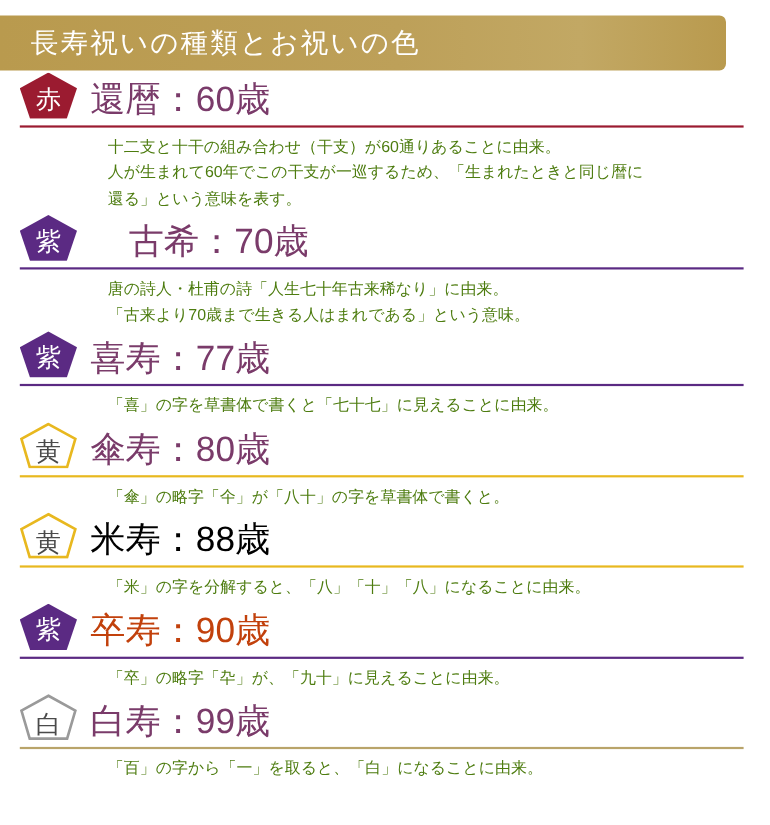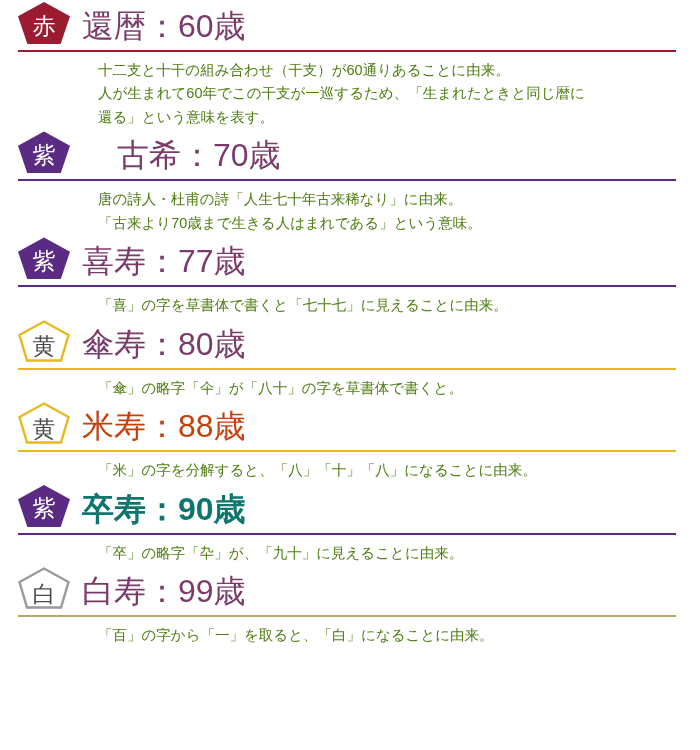--- a/index.html
+++ b/index.html
@@ -107,20 +107,24 @@
     color: #4d7c0f;
     line-height: 1.62;
   }
   .desc div { white-space: nowrap; }
 </style>
 </head>
 <body>
 
 <div class="page">
 
+  <div class="header">
+    <div class="header-band"></div>
+    <div class="header-title">長寿祝いの種類とお祝いの色</div>
+  </div>
 
   <div id="entries">
       <div class="entry">
         <div class="entry-head">
           <div class="badge filled" style="background: rgb(155, 27, 48);">
             <span class="badge-label">赤</span>
           </div>
           <div class="entry-title" style="color: rgb(122, 59, 106);">還暦：60歳</div>
         </div>
         <div class="rule" style="background: rgb(155, 27, 48);"></div>
@@ -171,33 +175,33 @@
         </div>
       </div>
       <div class="entry">
         <div class="entry-head">
           <div style="position: relative; width: 52px; height: 42px; flex: 0 0 auto; margin-bottom: 2px;">
             <svg class="badge-outline-shape" viewBox="0 0 52 42">
               <polygon points="26,1.5 50.5,15 43,40.5 9,40.5 1.5,15" fill="#ffffff" stroke="#e8b81f" stroke-width="2.4"></polygon>
             </svg>
             <span class="badge-label" style="position: absolute; left: 0px; top: 0px; width: 52px; height: 42px; display: flex; align-items: center; justify-content: center; color: rgb(74, 74, 74);">黄</span>
           </div>
-          <div class="entry-title" style="color: #c2410c; text-align: center;">米寿：88歳</div>
+          <div class="entry-title" style="color: #000000; text-align: center;">米寿：88歳</div>
         </div>
         <div class="rule" style="background: rgb(232, 184, 31);"></div>
         <div class="desc">
           <div>「米」の字を分解すると、「八」「十」「八」になることに由来。</div>
         </div>
       </div>
       <div class="entry">
         <div class="entry-head">
           <div class="badge filled" style="background: rgb(91, 42, 131);">
             <span class="badge-label">紫</span>
           </div>
-          <div class="entry-title" style="color: #0f766e; font-weight: bold;">卒寿：90歳</div>
+          <div class="entry-title" style="color: #c2410c;">卒寿：90歳</div>
         </div>
         <div class="rule" style="background: rgb(91, 42, 131);"></div>
         <div class="desc">
           <div>「卒」の略字「卆」が、「九十」に見えることに由来。</div>
         </div>
       </div>
       <div class="entry">
         <div class="entry-head">
           <div style="position: relative; width: 52px; height: 42px; flex: 0 0 auto; margin-bottom: 2px;">
             <svg class="badge-outline-shape" viewBox="0 0 52 42">

